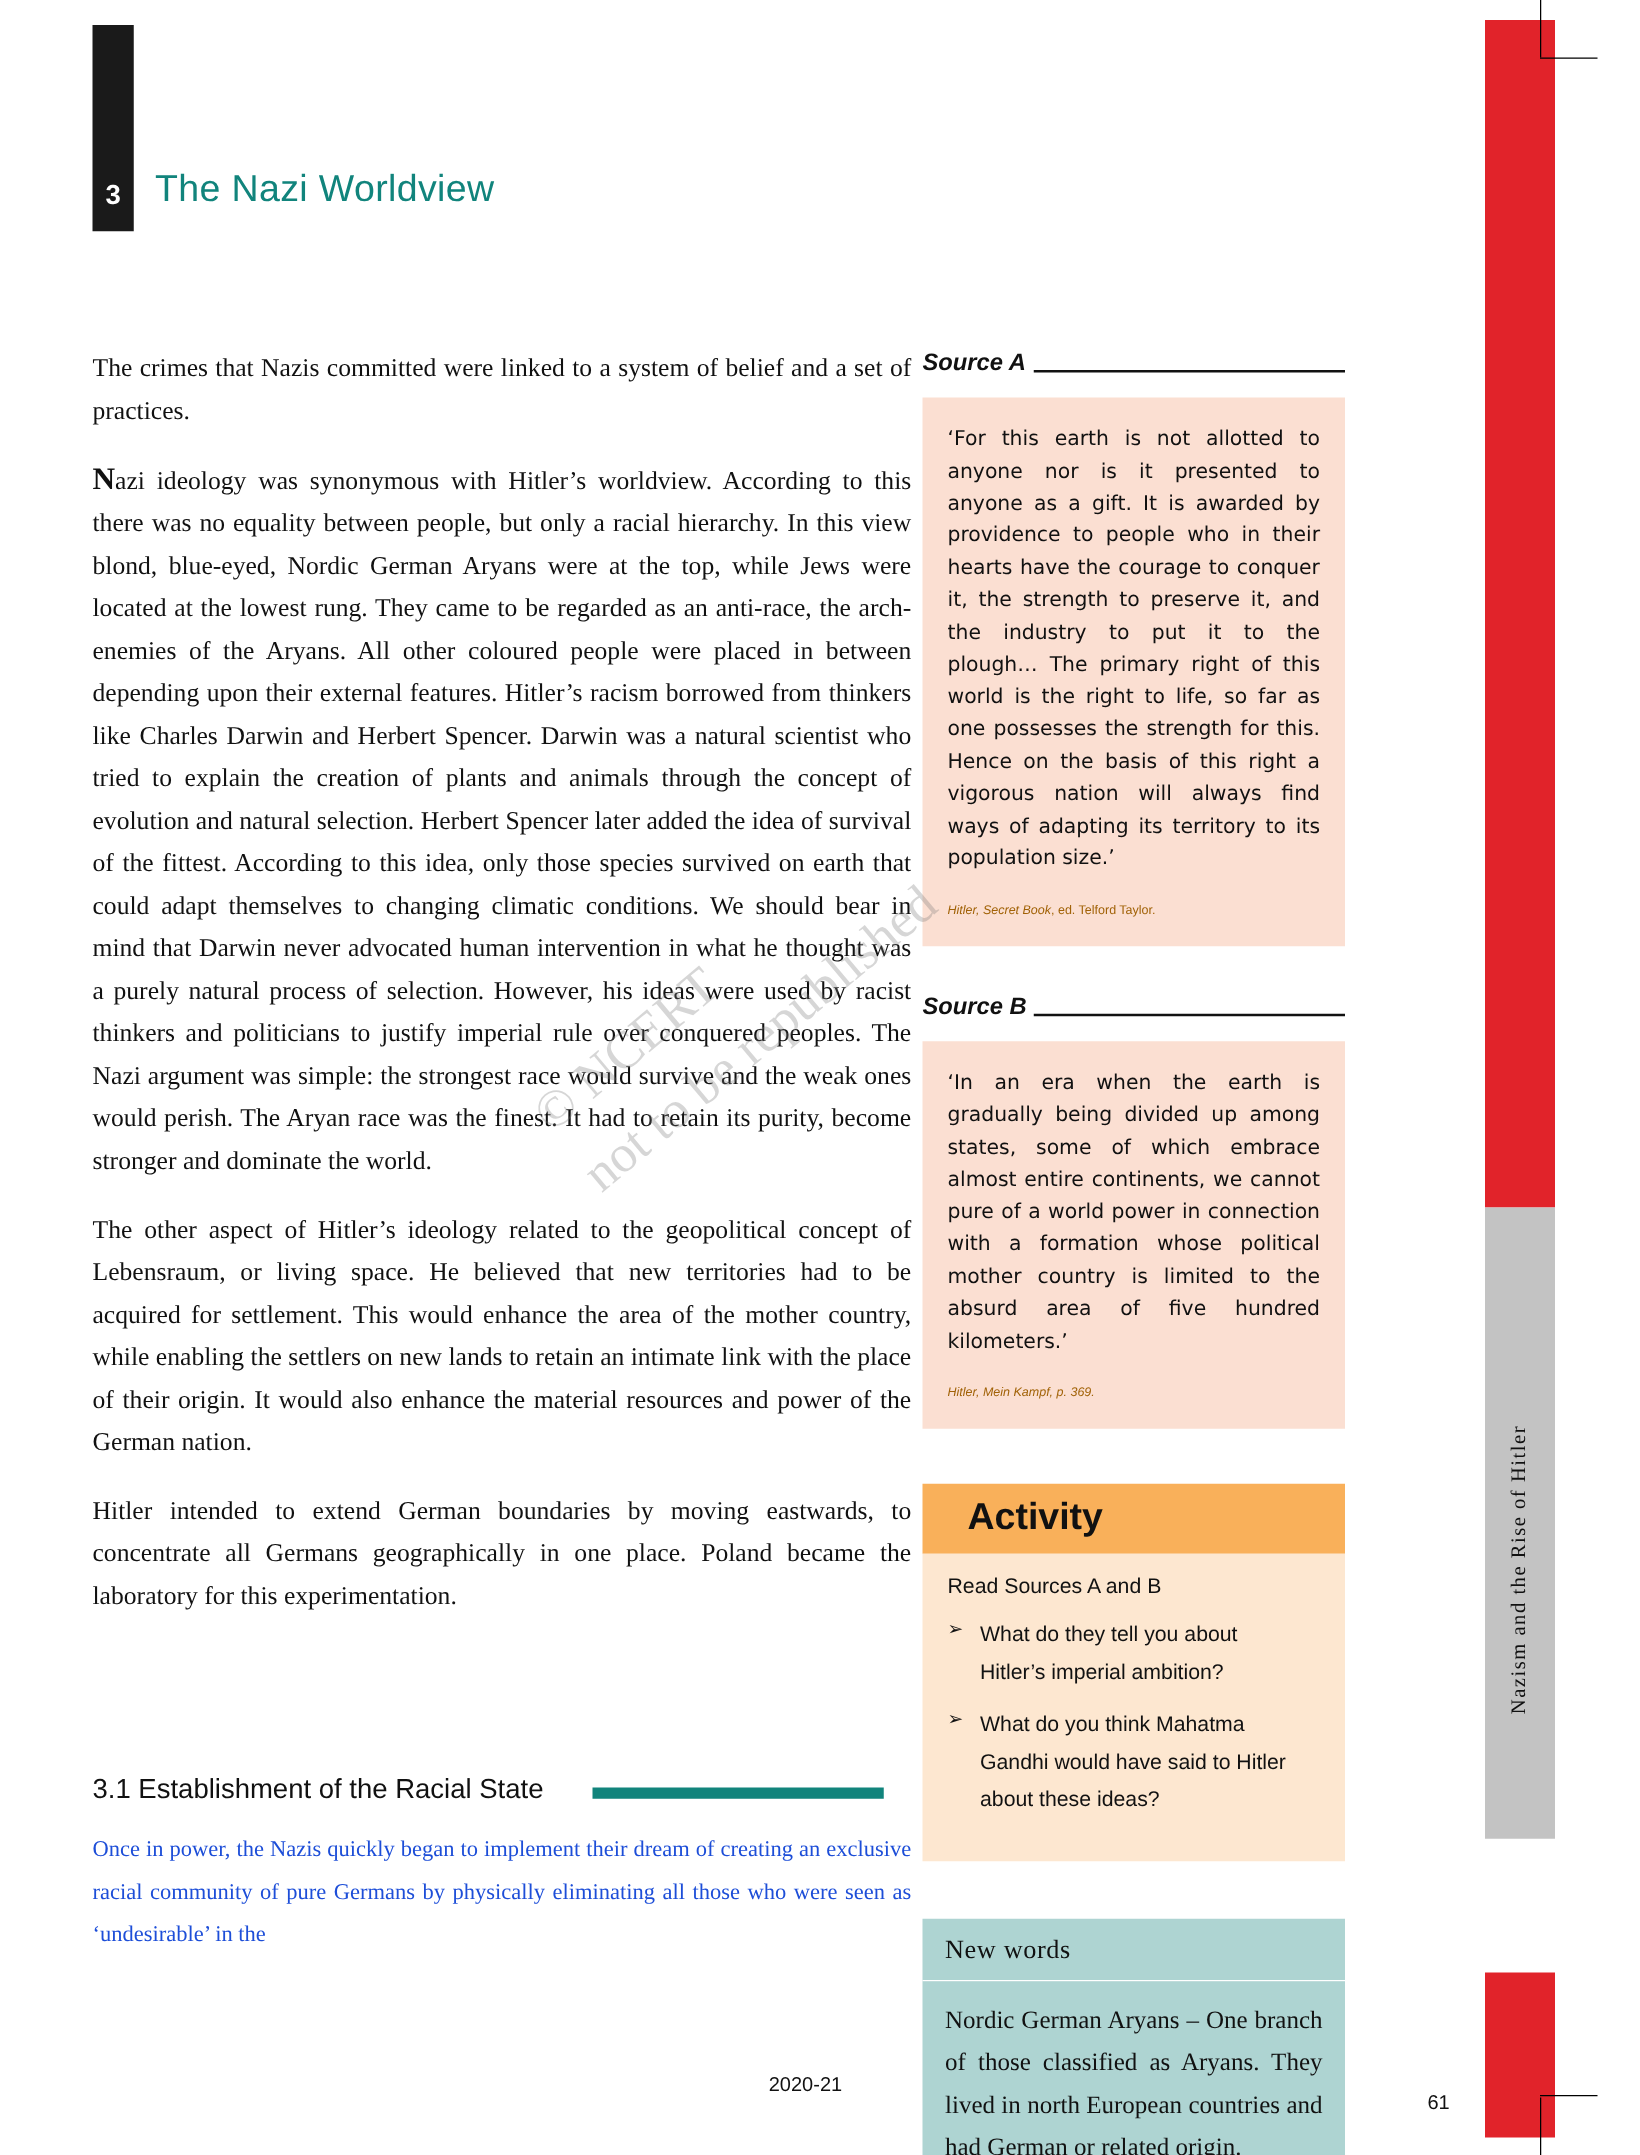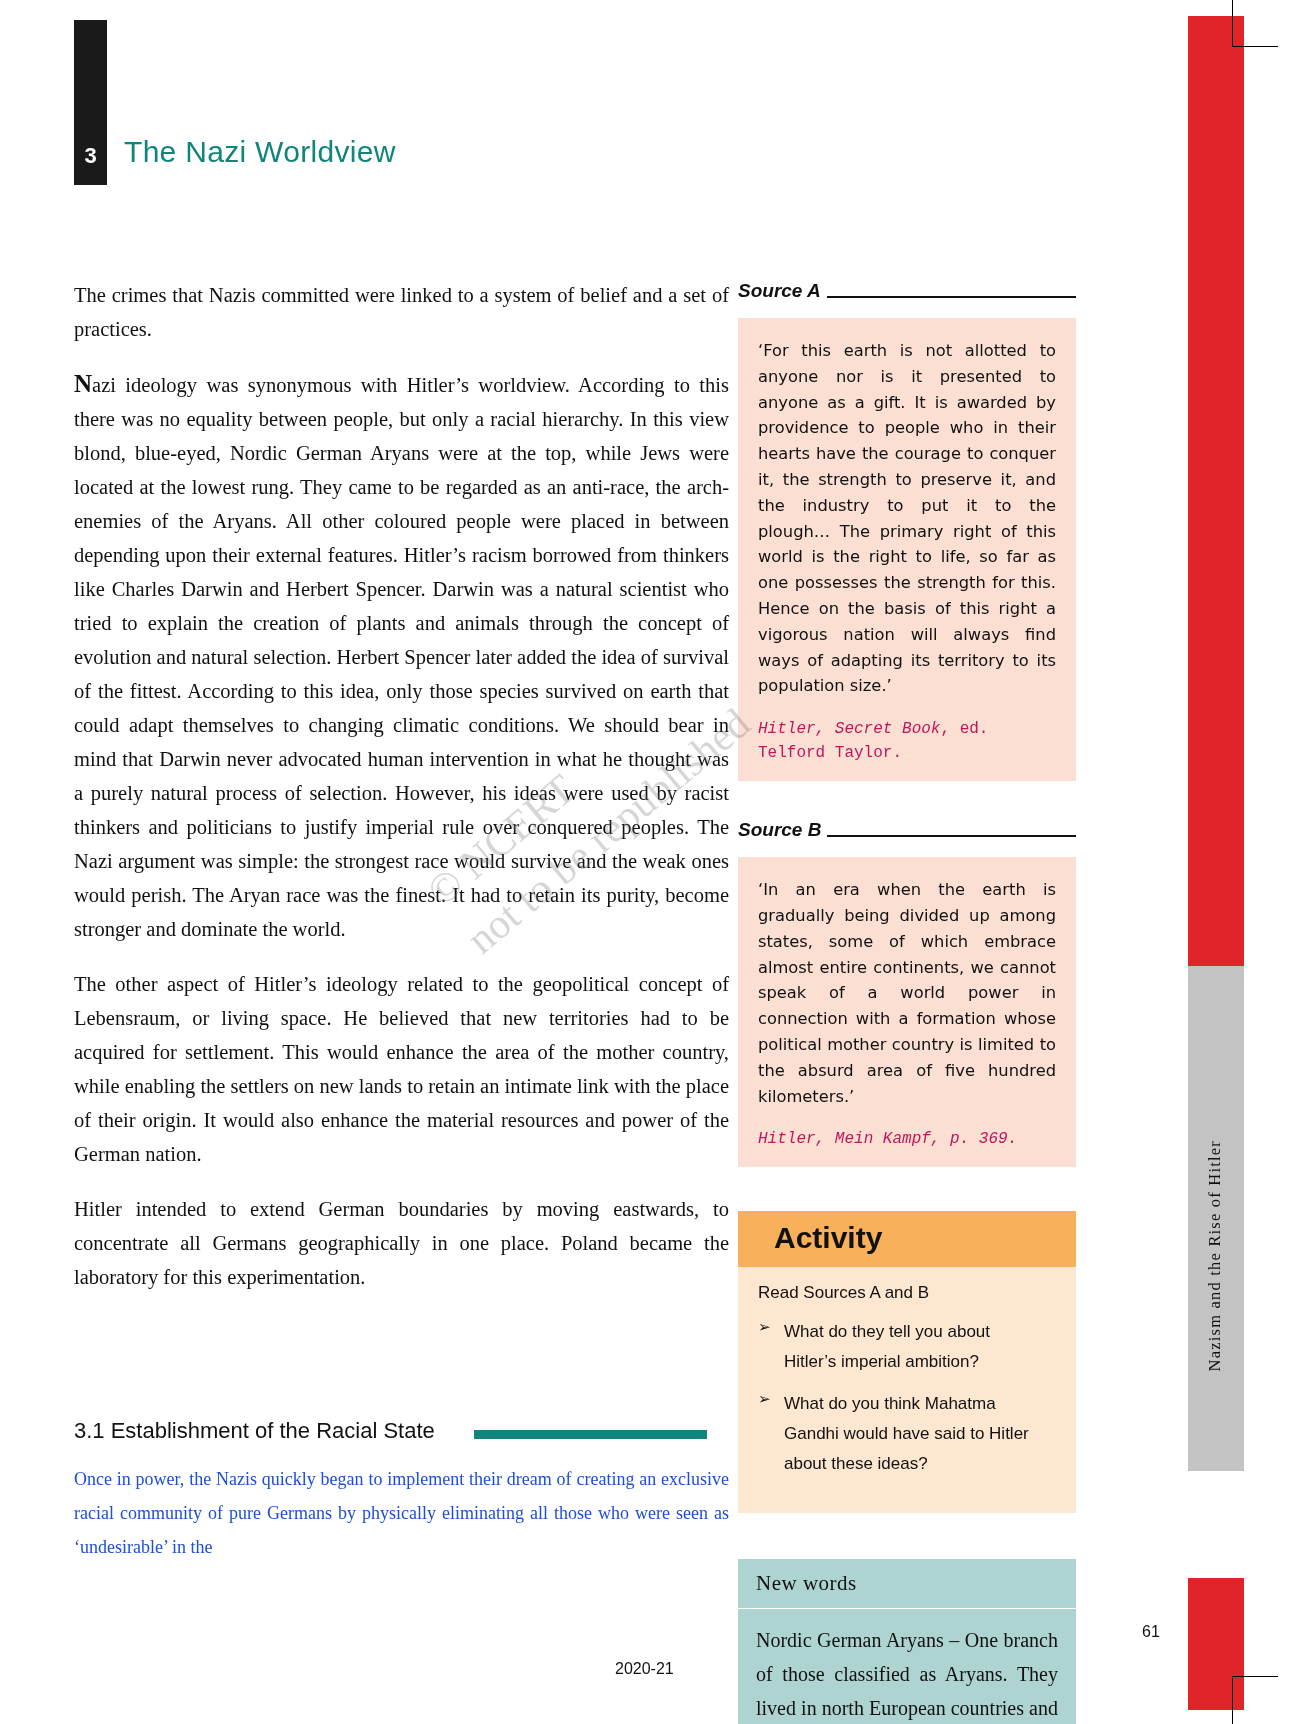--- a/index.html
+++ b/index.html
@@ -185,24 +185,24 @@
   .source-box p.quote {
     margin: 0;
     font-family: "DejaVu Sans", sans-serif;
     font-size: 16.3px;
     line-height: 25.8px;
     text-align: justify;
     color: #111;
   }
   .source-box p.attrib {
     margin: 18px 0 0 0;
-    font-family: Liberation Mono, monospace;
-    font-size: 16px;
+    font-family: Liberation Sans, sans-serif;
+    font-size: 10px;
     line-height: 24px;
-    color: #be185d;
+    color: #a16207;
   }
   .attrib-ital { font-style: italic; }
 
   .spacer-a { height: 38px; }
   .spacer-b { height: 44px; }
 
   
   .activity-head {
     background: #f9b05a;
     padding: 10px 18px 12px 36px;
@@ -281,21 +281,21 @@
     font-size: 42px;
     line-height: 62px;
     pointer-events: none;
     white-space: pre-wrap;
   }
 
   
   .page-num {
     position: absolute;
     left: 1142px;
-    top: 1623px;
+    top: 1674px;
     font-family: "Liberation Sans", sans-serif;
     font-size: 16px;
     color: #111;
   }
   .year-stamp {
     position: absolute;
     left: 615px;
     top: 1660px;
     font-family: "Liberation Sans", sans-serif;
     font-size: 16px;
@@ -344,21 +344,21 @@
     <p class="attrib"><span class="attrib-ital">Hitler, Secret Book</span><span>, ed. Telford Taylor.</span></p>
   </div>
 
   <div class="spacer-a"></div>
 
   <div class="source-label-row">
     <span class="source-label">Source B</span>
     <span class="source-rule"></span>
   </div>
   <div class="source-box">
-    <p class="quote">‘In an era when the earth is gradually being divided up among states, some of which embrace almost entire continents, we cannot speak of a world power in connection with a formation whose political mother country is limited to the absurd area of five hundred kilometers.’</p>
+    <p class="quote">‘In an era when the earth is gradually being divided up among states, some of which embrace almost entire continents, we cannot pure of a world power in connection with a formation whose political mother country is limited to the absurd area of five hundred kilometers.’</p>
     <p class="attrib"><span class="attrib-ital">Hitler,</span><span class="attrib-ital"> Mein Kampf, p. 369.</span></p>
   </div>
 
   <div class="spacer-b"></div>
 
   <div class="activity-head">Activity</div>
   <div class="activity-body">
     <p class="lead">Read Sources A and B</p>
     <div class="activity-item">
       <span class="activity-bullet">➢</span>

